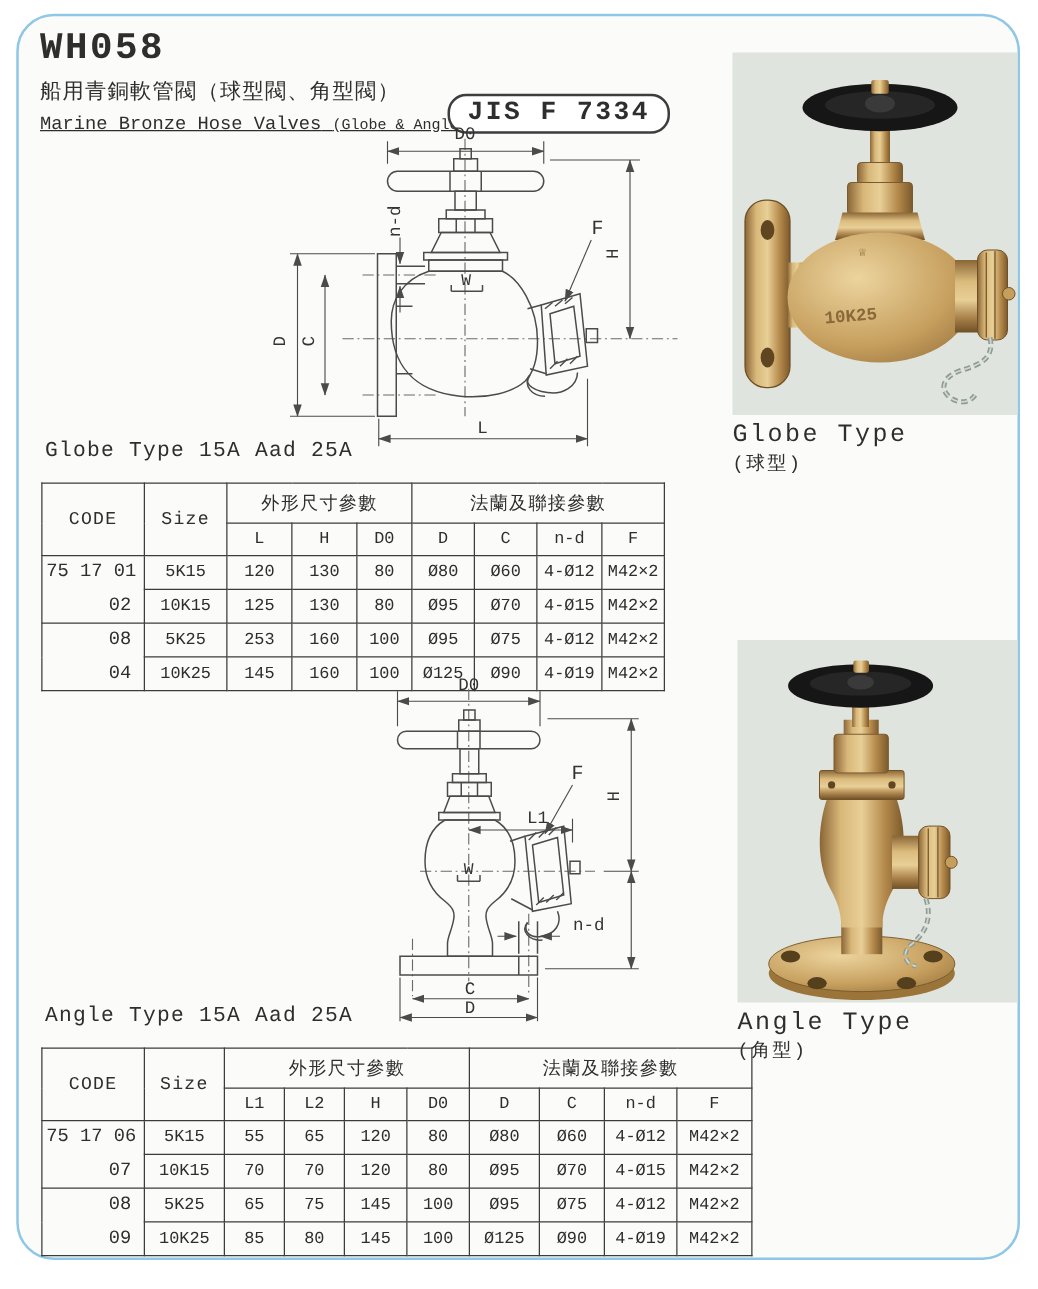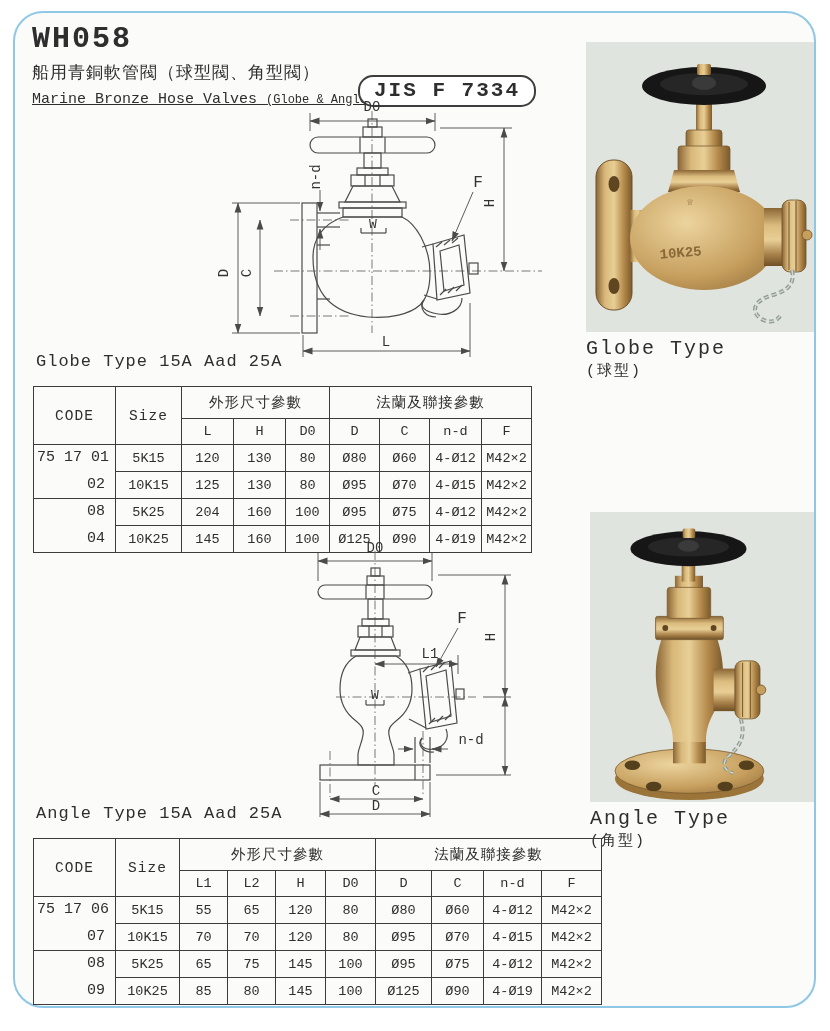--- a/index.html
+++ b/index.html
@@ -237,21 +237,21 @@
           <td>Ø70</td>
           <td>4-Ø15</td>
           <td>M42×2</td>
         </tr>
         <tr>
           <td class="codecell" rowspan="2">
             <div class="code-short">08</div>
             <div class="code-short">04</div>
           </td>
           <td>5K25</td>
-          <td>204</td>
+          <td>253</td>
           <td>160</td>
           <td>100</td>
           <td>Ø95</td>
           <td>Ø75</td>
           <td>4-Ø12</td>
           <td>M42×2</td>
         </tr>
         <tr>
           <td>10K25</td>
           <td>145</td>

